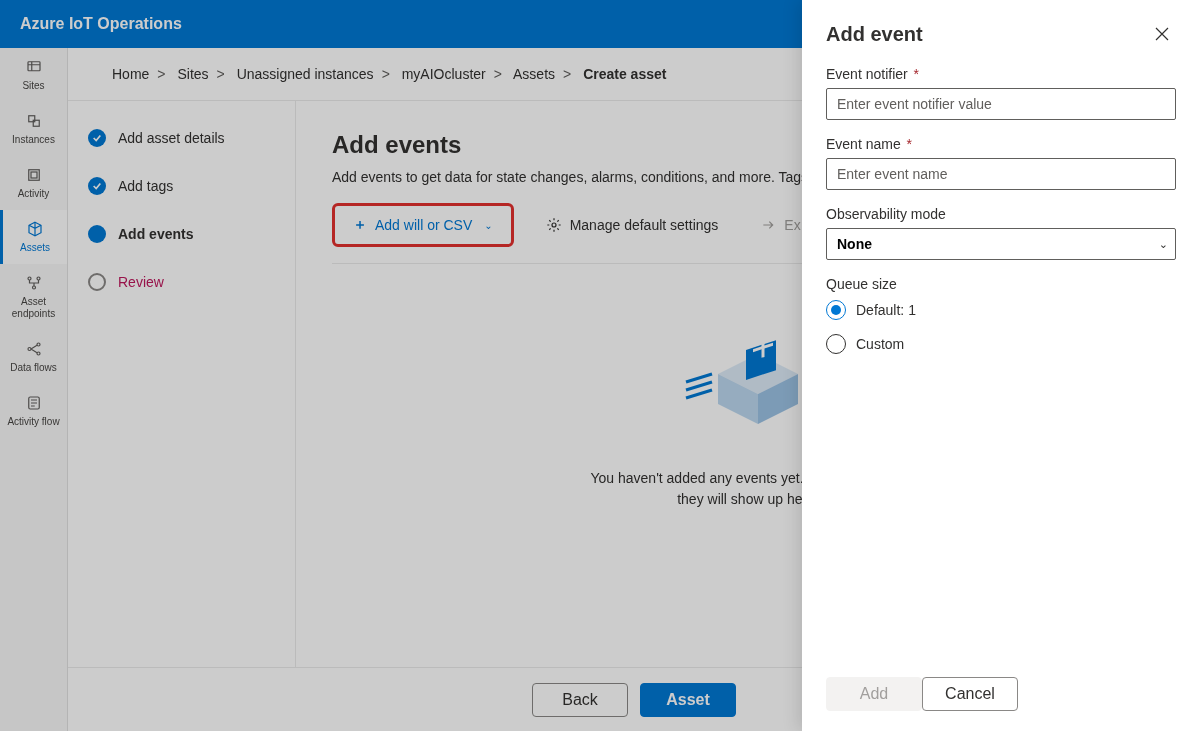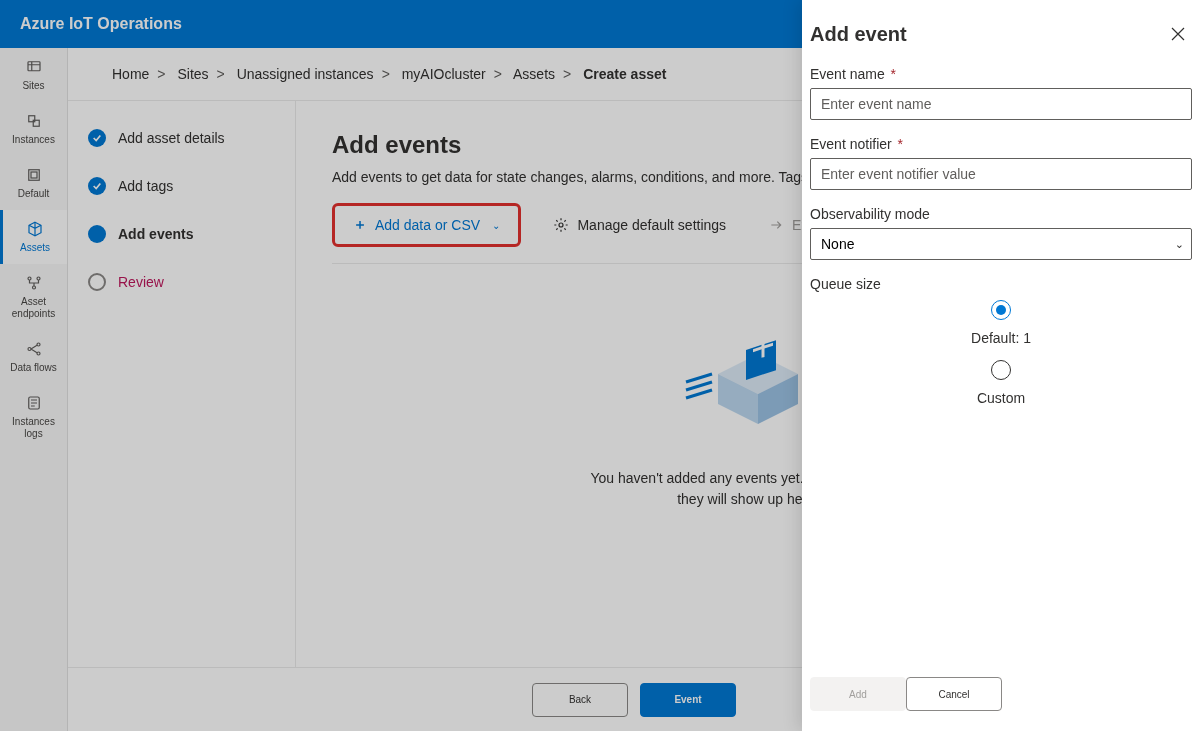--- a/index.html
+++ b/index.html
@@ -47,43 +47,43 @@
   .tool-btn.dark { color: #323130; }
   .tool-btn.disabled { color: #a19f9d; cursor: default; }
   .gear-svg { width: 16px; height: 16px; }
   
   .empty-state { text-align: center; margin-top: 60px; }
   .empty-art { margin: 0 auto 24px; width: 180px; height: 120px; position: relative; }
   .empty-text { font-size: 14px; color: #323130; line-height: 1.5; }
   
   
   .footer { position: absolute; left: 68px; right: 0; bottom: 0; height: 64px; border-top: 1px solid #eaeaea; display: flex; align-items: center; justify-content: center; gap: 12px; background: #fff; }
-  .btn { min-width: 96px; height: 34px; border-radius: 4px; font-size: 10px; cursor: pointer; border: 1px solid #8a8886; background: #fff; color: #323130; }
+  .btn { min-width: 96px; height: 34px; border-radius: 4px; font-size: 16px; cursor: pointer; border: 1px solid #8a8886; background: #fff; color: #323130; }
   .btn.primary { background: #0078d4; border-color: #0078d4; color: #fff; font-weight: 600; }
   
   
   .scrim { position: absolute; inset: 0; background: rgba(0,0,0,0.20); }
   
   
-  .flyout { position: absolute; top: 0; right: 0; bottom: 0; width: 398px; background: #fff; box-shadow: -4px 0 16px rgba(0,0,0,0.12); padding: 20px 8px; display: flex; flex-direction: column; }
+  .flyout { position: absolute; top: 0; right: 0; bottom: 0; width: 398px; background: #fff; box-shadow: -4px 0 16px rgba(0,0,0,0.12); padding: 20px 24px; display: flex; flex-direction: column; }
   .flyout-head { display: flex; align-items: center; justify-content: space-between; margin-bottom: 18px; }
   .flyout-head h2 { font-size: 20px; font-weight: 600; color: #323130; }
   .close-x { width: 28px; height: 28px; display: flex; align-items: center; justify-content: center; cursor: pointer; font-size: 16px; color: #323130; }
   
   .field { margin-bottom: 16px; }
   .field-label { font-size: 14px; color: #323130; margin-bottom: 6px; display: block; }
   .req { color: #a4262c; margin-left: 2px; }
   .field input[type=text] { width: 100%; height: 32px; border: 1px solid #605e5c; border-radius: 2px; padding: 0 10px; font-size: 14px; }
   .field input[type=text]::placeholder { color: #605e5c; }
   .select-wrap { position: relative; }
-  .select-wrap input { padding-right: 30px; background: #fff; }
+  .select-wrap input { padding-right: 30px; background: #fff; font-weight: bold; }
   .select-caret { position: absolute; right: 8px; top: 50%; transform: translateY(-50%); font-size: 11px; color: #323130; pointer-events: none; }
   
   .radio-group { margin-top: 8px; }
-  .radio-row { display: flex; align-items: center; gap: 10px; margin-bottom: 14px; font-size: 14px; color: #323130; cursor: pointer; flex-direction: column; }
+  .radio-row { display: flex; align-items: center; gap: 10px; margin-bottom: 14px; font-size: 14px; color: #323130; cursor: pointer; }
   .radio { width: 20px; height: 20px; border-radius: 50%; border: 1px solid #323130; display: inline-flex; align-items: center; justify-content: center; flex-shrink: 0; }
   .radio.checked { border-color: #0078d4; }
   .radio.checked::after { content: ""; width: 10px; height: 10px; border-radius: 50%; background: #0078d4; }
   
   .flyout-footer { margin-top: auto; display: flex; gap: 0; padding-top: 12px; }
   .btn.disabled { background: #f3f2f1; color: #a19f9d; border-color: #f3f2f1; cursor: default; }
 </style>
 </head>
 <body>
 
@@ -104,21 +104,21 @@
         <rect x="5" y="5" width="8" height="8"></rect>
         <rect x="11" y="11" width="8" height="8"></rect>
       </svg>
     <span>Instances</span>
   </div>
   <div class="rail-item">
     <svg class="rail-icon" viewBox="0 0 24 24" fill="none" stroke="#605e5c" stroke-width="1.6">
         <rect x="5" y="5" width="14" height="14"></rect>
         <rect x="8" y="8" width="8" height="8"></rect>
       </svg>
-    <span>Default</span>
+    <span>Activity</span>
   </div>
   <div class="rail-item active">
     <svg class="rail-icon" viewBox="0 0 24 24" fill="none" stroke="#0078d4" stroke-width="1.6">
         <path d="M12 3l8 4v10l-8 4-8-4V7z"></path>
         <path d="M12 3v18M4 7l8 4 8-4"></path>
       </svg>
     <span>Assets</span>
   </div>
   <div class="rail-item">
     <svg class="rail-icon" viewBox="0 0 24 24" fill="none" stroke="#605e5c" stroke-width="1.6">
@@ -136,21 +136,21 @@
         <circle cx="18" cy="18" r="2"></circle>
         <path d="M8 12l8-5M8 12l8 5"></path>
       </svg>
     <span>Data flows</span>
   </div>
   <div class="rail-item">
     <svg class="rail-icon" viewBox="0 0 24 24" fill="none" stroke="#605e5c" stroke-width="1.6">
         <rect x="5" y="4" width="14" height="16" rx="2"></rect>
         <path d="M8 8h8M8 12h8M8 16h5"></path>
       </svg>
-    <span>Instances logs</span>
+    <span>Activity flow</span>
   </div>
 </div>
 
 <div class="main">
   <div class="breadcrumb">
     <a>Home</a><span class="sep">&gt;</span>
     <a>Sites</a><span class="sep">&gt;</span>
     <a>Unassigned instances</a><span class="sep">&gt;</span>
     <a>myAIOcluster</a><span class="sep">&gt;</span>
     <a>Assets</a><span class="sep">&gt;</span>
@@ -185,21 +185,21 @@
       </div>
     </div>
 
     <div class="center">
       <h1>Add events</h1>
       <p class="subtitle">Add events to get data for state changes, alarms, conditions, and more. Tags can be edited once the asset is created.</p>
 
       <div class="toolbar">
         <div class="tool-btn highlight">
           <span class="plus">＋</span>
-          <span>Add data or CSV</span>
+          <span>Add will or CSV</span>
           <span class="chev">⌄</span>
         </div>
         <div class="tool-btn dark">
           <svg class="gear-svg" viewBox="0 0 24 24" fill="none" stroke="#323130" stroke-width="1.8">
               <circle cx="12" cy="12" r="3"></circle>
               <path d="M12 2v3M12 19v3M4.9 4.9l2.1 2.1M17 17l2.1 2.1M2 12h3M19 12h3M4.9 19.1L7 17M17 7l2.1-2.1"></path>
             </svg>
           <span>Manage default settings</span>
         </div>
         <div class="tool-btn disabled">
@@ -230,43 +230,43 @@
         </div>
         <p class="empty-text">You haven't added any events yet. Once you have,</p>
         <p class="empty-text">they will show up here.</p>
       </div>
     </div>
   </div>
 </div>
 
 <div class="footer">
   <button class="btn">Back</button>
-  <button class="btn primary">Event</button>
+  <button class="btn primary">Asset</button>
 </div>
 
 <div class="scrim"></div>
 
 <div class="flyout">
   <div class="flyout-head">
     <h2>Add event</h2>
     <div class="close-x">
       <svg width="14" height="14" viewBox="0 0 14 14">
           <path d="M1 1l12 12M13 1L1 13" stroke="#323130" stroke-width="1.2"></path>
         </svg>
     </div>
   </div>
 
   <div class="field">
+    <label class="field-label"><span>Event notifier</span> <span class="req">*</span></label>
+    <input type="text" placeholder="Enter event notifier value" style="">
+  </div>
+
+  <div class="field">
     <label class="field-label"><span>Event name</span> <span class="req">*</span></label>
     <input type="text" placeholder="Enter event name" style="">
-  </div>
-
-  <div class="field">
-    <label class="field-label"><span>Event notifier</span> <span class="req">*</span></label>
-    <input type="text" placeholder="Enter event notifier value" style="">
   </div>
 
   <div class="field">
     <label class="field-label">Observability mode</label>
     <div class="select-wrap">
       <input type="text" readonly="" value="None" style="">
       <span class="select-caret">⌄</span>
     </div>
   </div>
 

